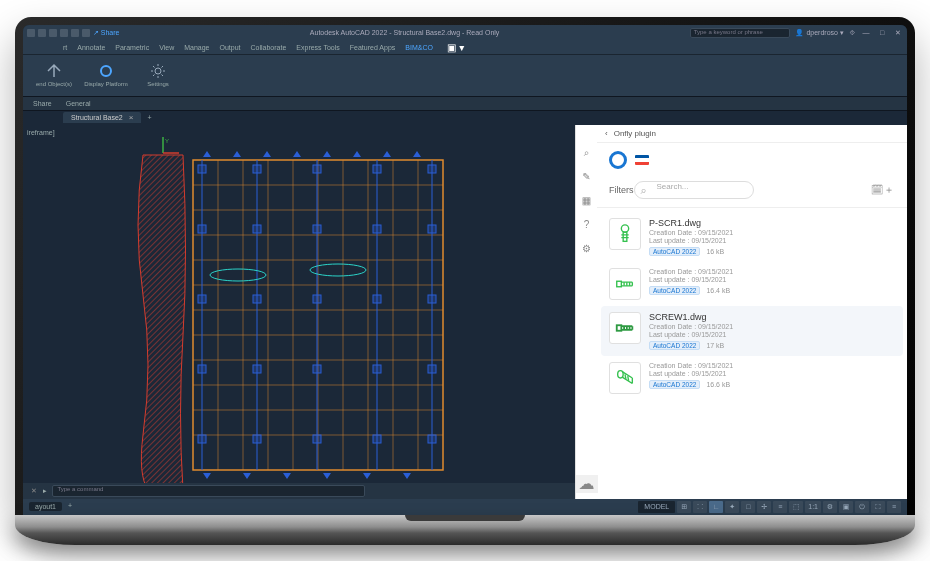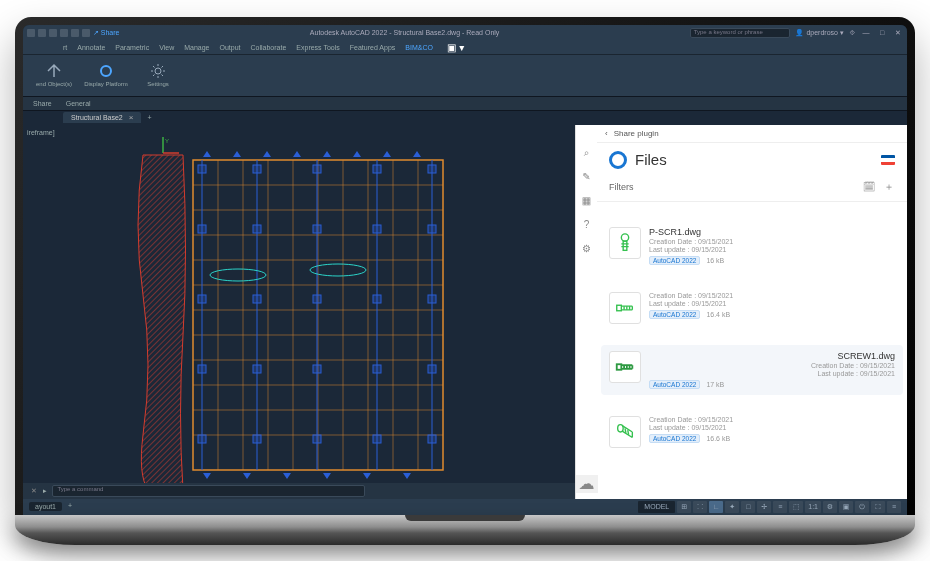--- a/index.html
+++ b/index.html
@@ -53,29 +53,29 @@
 .onfly-mini::before { content: ""; position:absolute; top:0; left:0; right:0; height:18px; background:#fff; }
 .mini-btn { width: 12px; height: 12px; display:flex; align-items:center; justify-content:center; color:#888; font-size:10px; }
 .mini-bottom { margin-top: auto; margin-bottom: 6px; width: 22px; height: 18px; background: #f0f0f0; display:flex; align-items:center; justify-content:center; color:#888; }
 
 .onfly-panel { width: 310px; background: #fff; display: flex; flex-direction: column; font-size: 10px; color: #333; }
 .onfly-title-strip { height: 18px; background: #fff; border-bottom: 1px solid #eee; display:flex; align-items:center; padding: 0 8px; font-size:8px; color:#555; gap:6px; }
 .onfly-header { display: flex; align-items: center; gap: 8px; padding: 8px 12px; }
 .onfly-logo { width: 18px; height: 18px; border-radius: 50%; border: 3px solid #1976d2; }
 .onfly-title { font-size: 15px; color: #333; flex:1; }
 .onfly-flag { width: 14px; height: 10px; background: linear-gradient(180deg, #0055a4 33%, #fff 33% 66%, #ef4135 66%); border-radius:1px; }
-.onfly-toolbar { display: flex; align-items: center; gap: 8px; padding: 4px 12px 8px; border-bottom: 1px solid #eee; }
+.onfly-toolbar { display: flex; align-items: center; padding: 4px 12px 8px; border-bottom: 1px solid #eee; }
 .onfly-filters { font-size: 9px; color: #666; }
 .onfly-search { flex: 1; height: 18px; border: 1px solid #ddd; border-radius: 10px; padding: 0 8px 0 22px; font-size: 8px; color: #aaa; background: #fff; position: relative; max-width: 120px; }
 .onfly-search::before { content: "⌕"; position: absolute; left: 6px; top: 2px; color: #aaa; font-size: 11px; }
 .onfly-toolbar-spacer { flex: 1; }
 .onfly-tool-icon { width: 12px; height: 12px; color: #888; font-size:10px; display:flex; align-items:center; justify-content:center; }
 .onfly-list { flex: 1; overflow: auto; padding: 4px; }
-.file-row { display: flex; gap: 8px; padding: 6px 8px; border-radius: 4px; margin-top: 15px; }
-.file-row.selected { background: #f3f6fa; text-align: right; }
+.file-row { display: flex; gap: 8px; padding: 6px 8px; border-radius: 4px; }
+.file-row.selected { background: #f3f6fa; }
 .file-thumb { width: 32px; height: 32px; border: 1px solid #e0e0e0; border-radius: 3px; display:flex; align-items:center; justify-content:center; background:#fff; }
 .file-thumb svg { width: 22px; height: 22px; }
 .file-info { flex: 1; display:flex; flex-direction:column; gap:1px; }
 .file-name { font-size: 9px; color: #333; }
 .file-meta { font-size: 7px; color: #999; }
 .file-tags { display:flex; gap:6px; align-items:center; margin-top:2px; }
 .file-tag { font-size: 6.5px; background: #e3eefa; color: #1976d2; border: 1px solid #c5ddf5; padding: 0 3px; border-radius: 2px; }
 .file-size { font-size: 7px; color: #999; }
 
 
@@ -280,29 +280,29 @@
           <span class="mini-btn">✎</span>
           <span class="mini-btn">▦</span>
           <span class="mini-btn">?</span>
           <span class="mini-btn">⚙</span>
           <span class="mini-bottom">☁</span>
         </div>
 
         <div class="onfly-panel">
           <div class="onfly-title-strip">
             <span>‹</span>
-            <span>Share plugin</span>
+            <span>Onfly plugin</span>
           </div>
           <div class="onfly-header">
             <div class="onfly-logo"></div>
-            <div class="onfly-title">Files</div>
             <div class="onfly-flag"></div>
           </div>
           <div class="onfly-toolbar">
             <span class="onfly-filters">Filters</span>
+            <div class="onfly-search" title="Search...">Search...</div>
             <div class="onfly-toolbar-spacer"></div>
             <span class="onfly-tool-icon">🗓</span>
             <span class="onfly-tool-icon">＋</span>
           </div>
           <div class="onfly-list" id="files-list">
               <div class="file-row">
                 <div class="file-thumb">
                   <svg viewBox="0 0 24 24">
                     <g fill="none" stroke="#35c14f" stroke-width="1.5">
                       <circle cx="12" cy="6" r="4"></circle>

